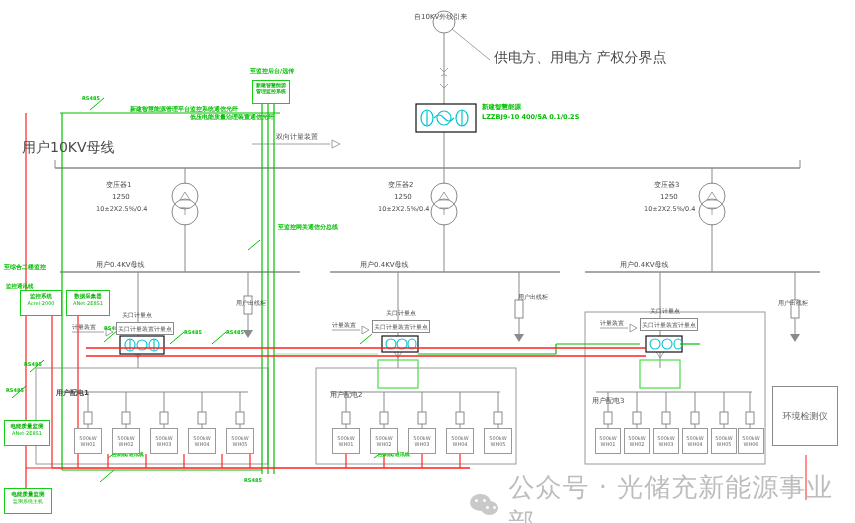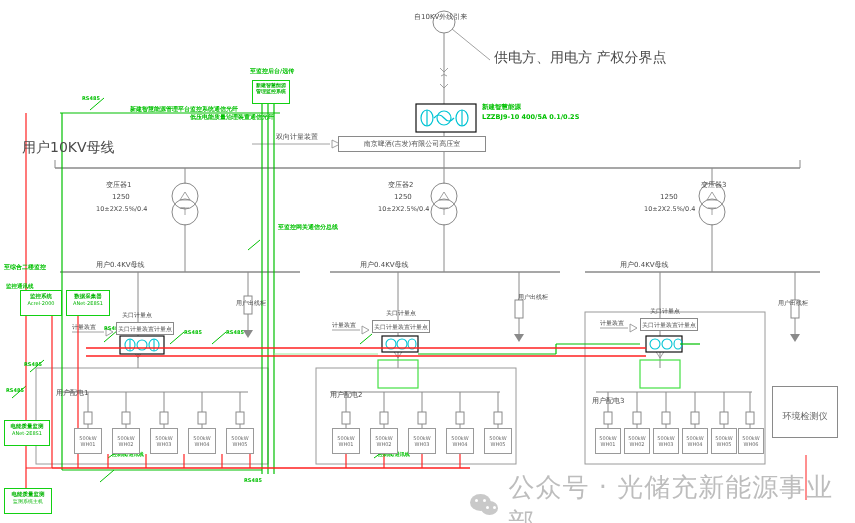--- a/index.html
+++ b/index.html
@@ -310,21 +310,20 @@
 
       <line x1="806" y1="455" x2="806" y2="500" stroke-width="1"></line>
     </g>
 
   </svg>
 
   <div class="lbl t7 k-dark" style="left:366px;top:14px;margin-left:48px;">自10KV外线引来</div>
   <div class="lbl t8 k-dark" style="left:494px;top:50px;">供电方、用电方 产权分界点</div>
   <div class="lbl t7 k-dark" style="left:276px;top:134px;">双向计量装置</div>
 
-  <div class="kbox t7" style="left:338px;top:136px;width:148px;height:16px;line-height:15px;">南京啤酒(吉发)有限公司高压室</div>
 
   <div class="lbl t65 k-green" style="left:482px;top:104px;">新建智慧能源</div>
   <div class="lbl t65 k-green" style="left:482px;top:114px;">LZZBJ9-10 400/5A 0.1/0.2S</div>
 
   <div class="lbl t8 k-dark" style="left:22px;top:140px;">用户10KV母线</div>
   <div class="lbl t6 k-green" style="left:130px;top:106px;">新建智慧能源管理平台监控系统通信光纤</div>
   <div class="lbl t5 k-green" style="left:82px;top:96px;">RS485</div>
 
   <div class="lbl t6 k-green" style="left:250px;top:68px;">至监控后台/远传</div>
   <div class="gbox" style="left:252px;top:80px;width:38px;height:24px;padding-top:1px;">
@@ -335,21 +334,21 @@
   <div class="lbl t6 k-green" style="left:278px;top:224px;">至监控网关通信分总线</div>
 
   <div class="lbl t7 k-dark" style="left:106px;top:182px;">变压器1</div>
   <div class="lbl t7 k-dark" style="left:112px;top:194px;">1250</div>
   <div class="lbl t65 k-dark" style="left:96px;top:206px;">10±2X2.5%/0.4</div>
 
   <div class="lbl t7 k-dark" style="left:388px;top:182px;">变压器2</div>
   <div class="lbl t7 k-dark" style="left:394px;top:194px;">1250</div>
   <div class="lbl t65 k-dark" style="left:378px;top:206px;">10±2X2.5%/0.4</div>
 
-  <div class="lbl t7 k-dark" style="left:654px;top:182px;margin-left:47px;">变压器3</div>
+  <div class="lbl t7 k-dark" style="left:654px;top:182px;">变压器3</div>
   <div class="lbl t7 k-dark" style="left:660px;top:194px;">1250</div>
   <div class="lbl t65 k-dark" style="left:644px;top:206px;">10±2X2.5%/0.4</div>
 
   <div class="lbl t7 k-dark" style="left:96px;top:262px;">用户0.4KV母线</div>
   <div class="lbl t7 k-dark" style="left:360px;top:262px;">用户0.4KV母线</div>
   <div class="lbl t7 k-dark" style="left:620px;top:262px;">用户0.4KV母线</div>
 
   <div class="lbl t6 k-dark" style="left:236px;top:300px;">用户出线柜</div>
   <div class="lbl t6 k-dark" style="left:518px;top:294px;">用户出线柜</div>
   <div class="lbl t6 k-dark" style="left:778px;top:300px;">用户出线柜</div>
@@ -377,21 +376,21 @@
   <div class="lbl t5 k-green" style="left:24px;top:362px;">RS485</div>
   <div class="lbl t5 k-green" style="left:6px;top:388px;">RS485</div>
   <div class="lbl t5 k-green" style="left:104px;top:326px;">RS485</div>
   <div class="lbl t5 k-green" style="left:184px;top:330px;">RS485</div>
   <div class="lbl t5 k-green" style="left:226px;top:330px;">RS485</div>
   <div class="lbl t5 k-green" style="left:244px;top:478px;">RS485</div>
 
   <div class="lbl t6 k-dark" style="left:72px;top:324px;">计量装置</div>
   <div class="lbl t6 k-dark" style="left:122px;top:312px;">关口计量点</div>
   <div class="kbox t6" style="left:116px;top:322px;width:58px;height:13px;line-height:12px;">关口计量装置计量点</div>
-  <div class="lbl t7 k-dark" style="left:56px;top:390px;">用户配电1</div>
+  <div class="lbl t7 k-dark" style="left:56px;top:390px;font-weight:bold;">用户配电1</div>
   <div class="lbl t5 k-green" style="left:112px;top:452px;">控制线/通讯线</div>
 
   <div class="lbl t6 k-dark" style="left:332px;top:322px;">计量装置</div>
   <div class="lbl t6 k-dark" style="left:386px;top:310px;">关口计量点</div>
   <div class="kbox t6" style="left:372px;top:320px;width:58px;height:13px;line-height:12px;">关口计量装置计量点</div>
   <div class="lbl t7 k-dark" style="left:330px;top:392px;">用户配电2</div>
   <div class="lbl t5 k-green" style="left:378px;top:452px;">控制线/通讯线</div>
 
   <div class="lbl t6 k-dark" style="left:600px;top:320px;">计量装置</div>
   <div class="lbl t6 k-dark" style="left:650px;top:308px;">关口计量点</div>
@@ -458,21 +457,21 @@
   </div>
   <div class="meter" style="left:711px;top:428px;width:26px;height:26px;">
     <span class="t5">500kW</span>
     <span class="t5">WH05</span>
   </div>
   <div class="meter" style="left:738px;top:428px;width:26px;height:26px;">
     <span class="t5">500kW</span>
     <span class="t5">WH06</span>
   </div>
 
-  <div class="kbox t9" style="left:772px;top:386px;width:66px;height:52px;line-height:58px;color:#666;">环境检测仪</div>
+  <div class="kbox t9" style="left:772px;top:386px;width:66px;height:60px;line-height:58px;color:#666;">环境检测仪</div>
 
   <div class="wm">
     <span class="wmi">
       <span class="b1"></span>
         <span class="b2"></span>
       <span class="d" style="left:5px;top:5px;"></span>
       <span class="d" style="left:13px;top:5px;"></span>
       <span class="d" style="left:16px;top:12px;"></span>
       <span class="d" style="left:23px;top:12px;"></span>
     </span>

